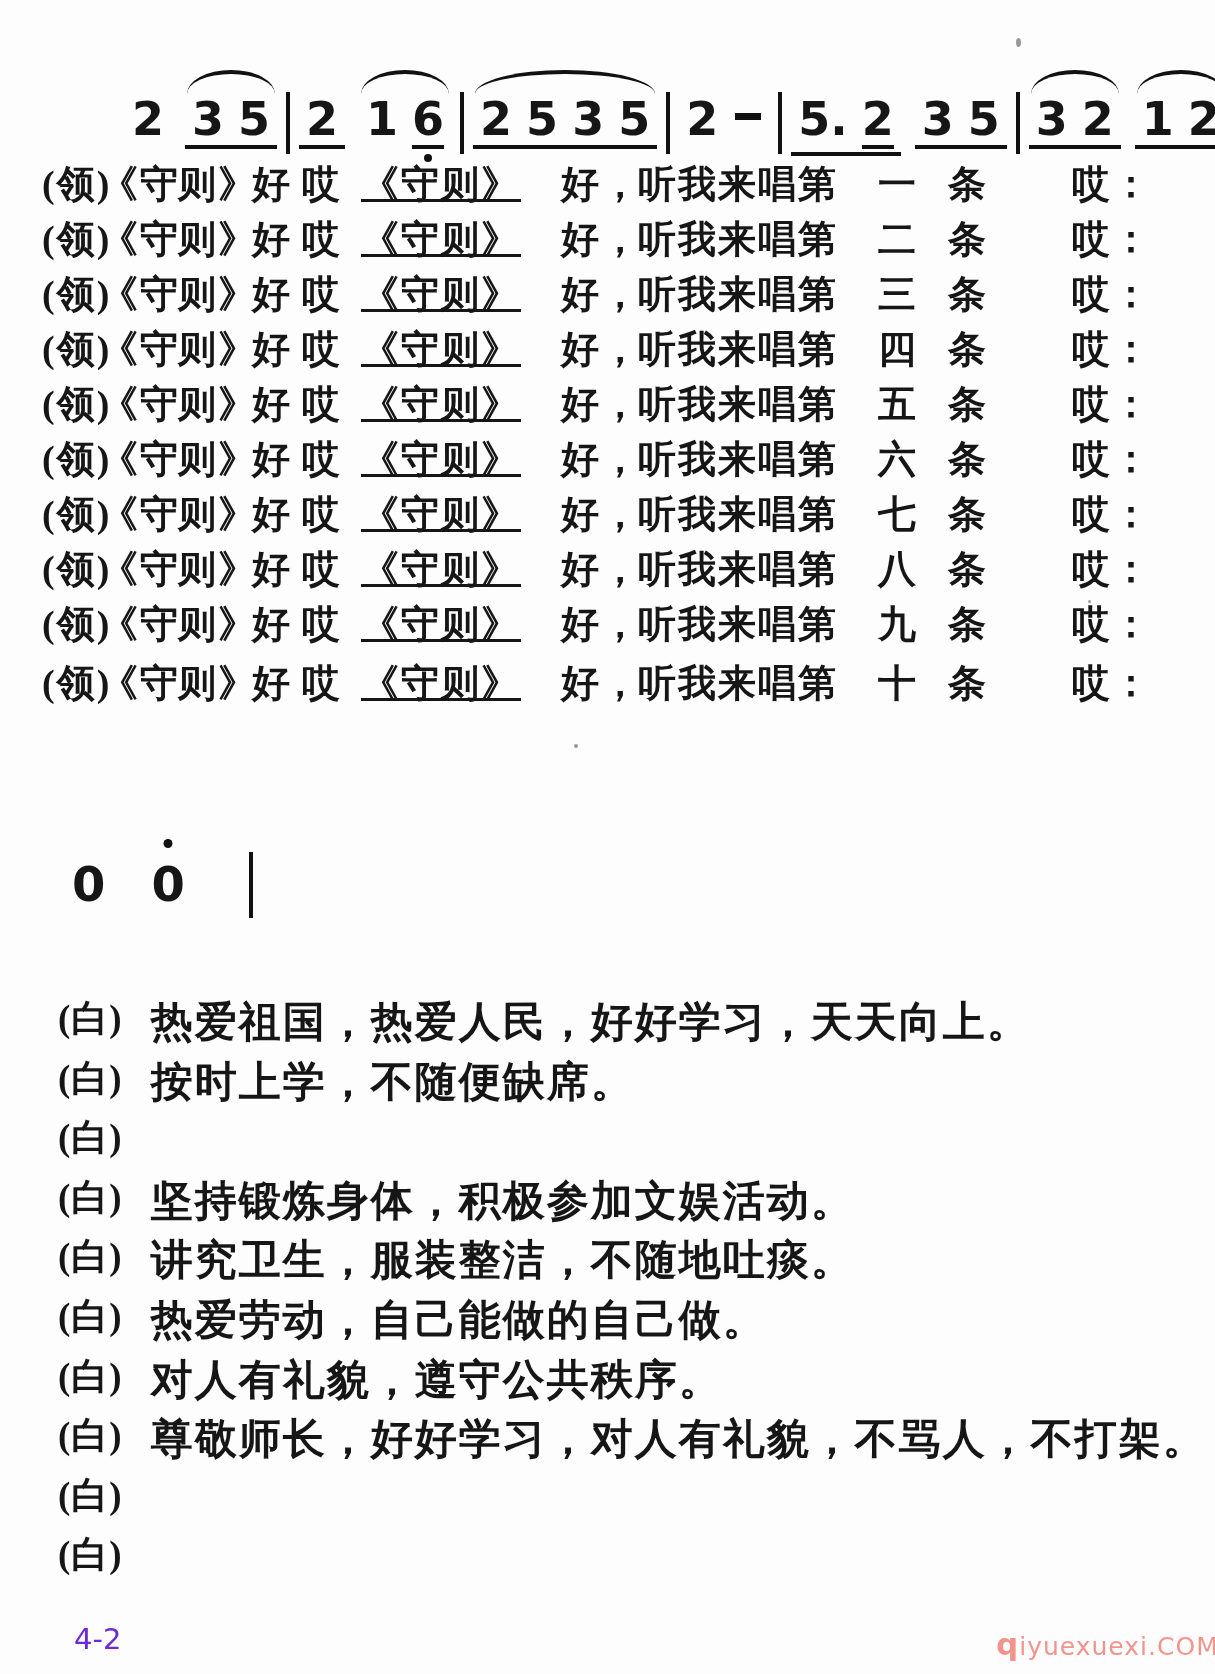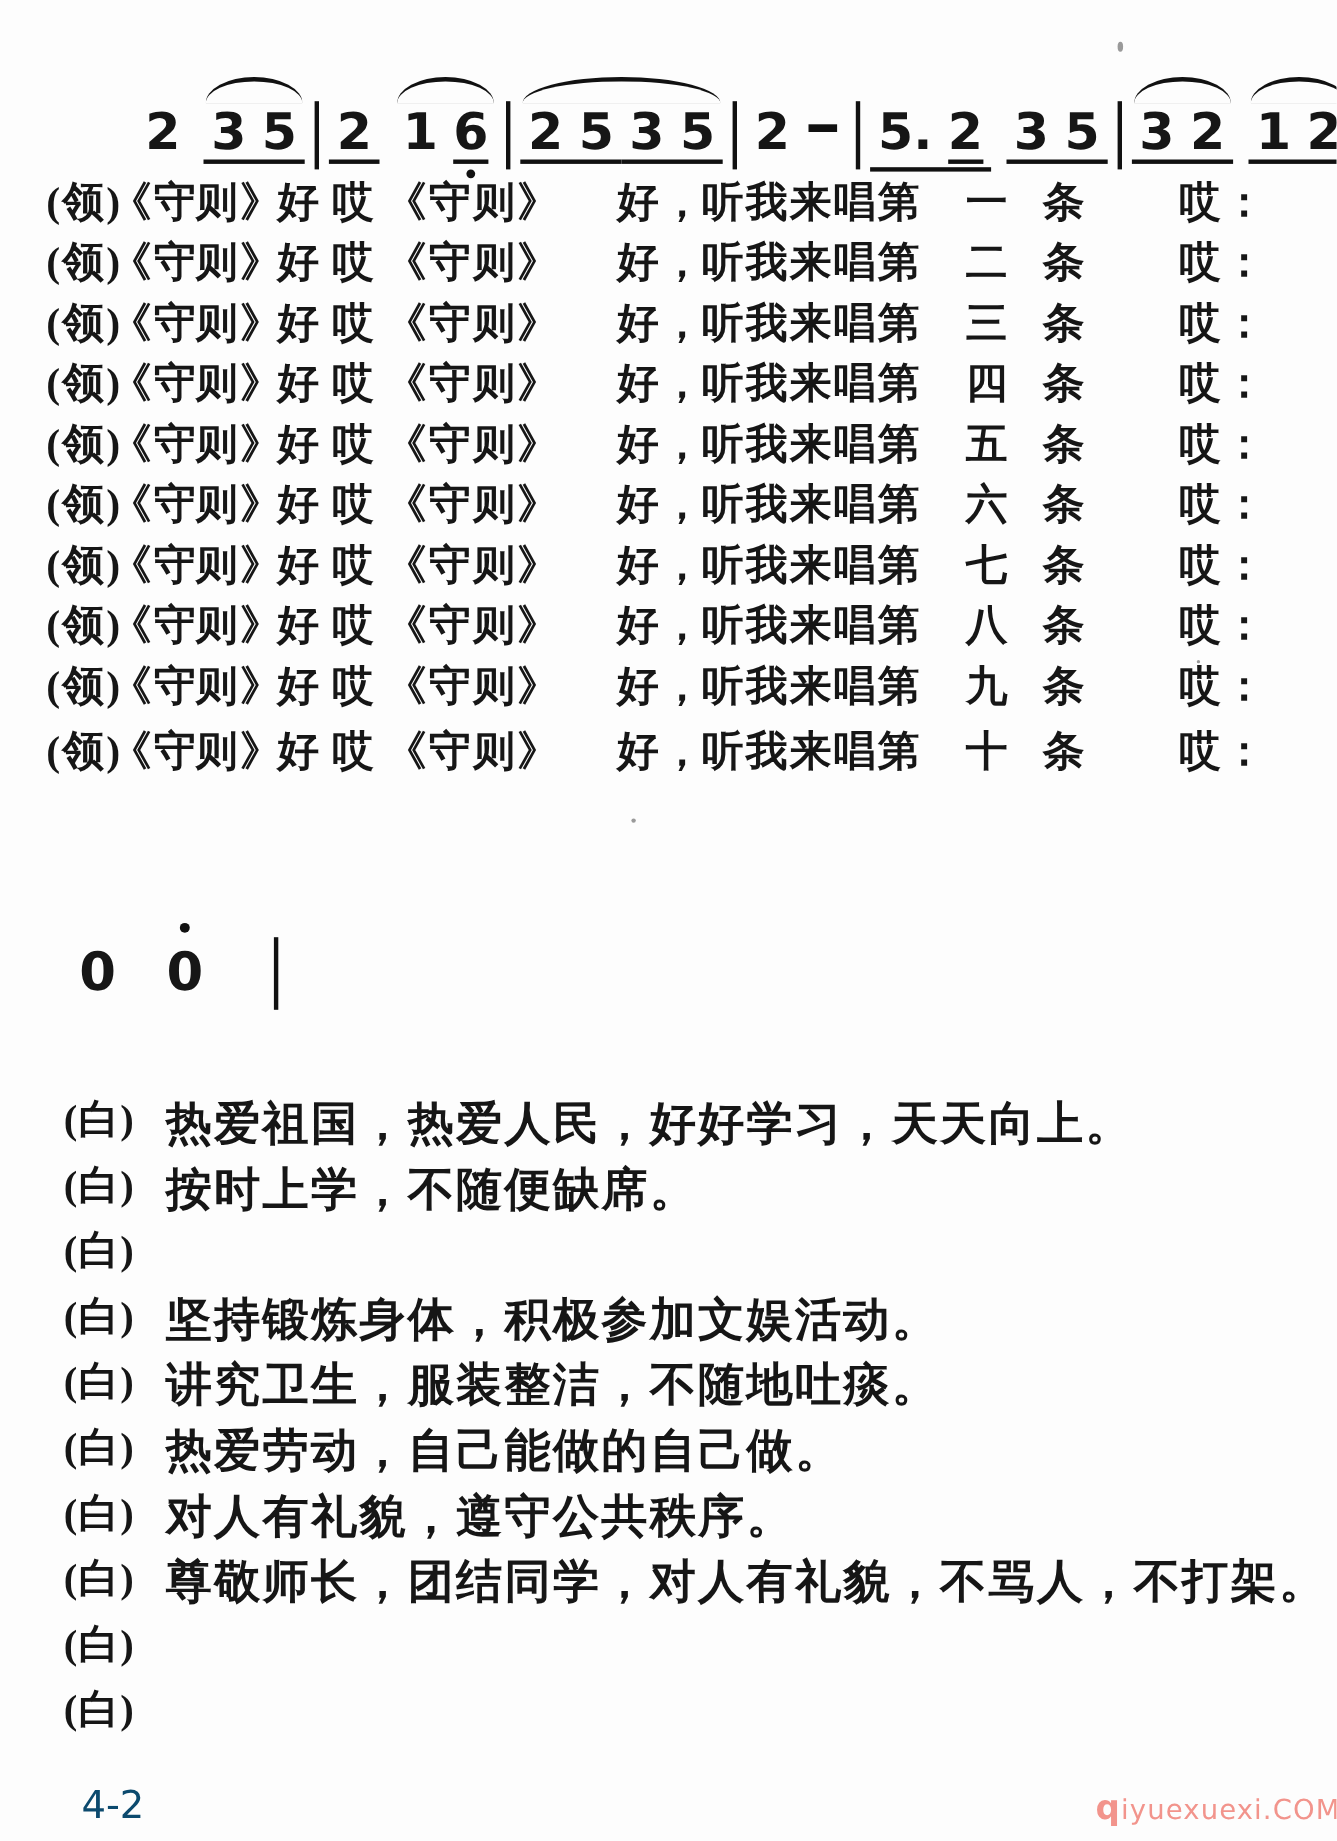--- a/index.html
+++ b/index.html
@@ -32,30 +32,30 @@
   .fermata .arc{width:42px;height:22px;border-top:5px solid #111;
                 border-radius:50% 50% 0 0 / 100% 100% 0 0;}
   .fermata .fdot{position:absolute;left:50%;top:11px;transform:translateX(-50%);
                  width:9px;height:9px;border-radius:50%;background:#111;}
   #rest-line .bar{margin-top:26px;margin-left:18px;height:66px;}
   
   #refrain{position:absolute;left:0;top:0;width:1215px;}
   .rrow{position:absolute;left:0;height:48px;width:1215px;}
   .rc{position:absolute;font-size:38px;font-weight:bold;letter-spacing:2px;white-space:nowrap;line-height:1.15;}
   .rc0{left:42px;}  .rc1{left:100px;} .rc2{left:178px;} .rc3{left:252px;}
-  .rc4{left:302px;} .rc5{left:350px;} .rc6{left:561px;} .rc7{left:638px;}
+  .rc4{left:302px;} .rc5{left:361px;text-decoration:underline;} .rc6{left:561px;} .rc7{left:638px;}
   .rc8{left:878px;} .rc9{left:948px;} .rc10{left:1072px;}
   
   #spoken{position:absolute;left:0;top:0;width:1215px;}
   .srow{position:absolute;left:58px;display:flex;align-items:flex-start;}
   .slabel{font-size:37px;font-weight:bold;letter-spacing:1px;margin-right:28px;line-height:1.15;}
   .stext{font-size:42px;font-weight:bold;letter-spacing:2px;white-space:nowrap;line-height:1.15;}
   
   #page-num{position:absolute;left:74px;top:1622px;font-family:"DejaVu Sans", sans-serif;
-            font-size:35px;color:#0c4a6e;}
+            font-size:29px;color:#6d28d9;}
   #watermark{position:absolute;left:996px;top:1626px;font-family:"DejaVu Sans", sans-serif;
              font-size:25px;letter-spacing:1px;color:#f2948c;}
   #watermark::first-letter{font-weight:bold;font-size:31px;}
   
   .speck{position:absolute;background:#9a9a9a;border-radius:50%;}
 </style>
 </head>
 <body>
 
 <div id="score">
@@ -307,21 +307,21 @@
     <div class="srow" style="top: 1296px;">
       <span class="slabel">(白)</span>
       <span class="stext">热爱劳动，自己能做的自己做。</span>
     </div>
     <div class="srow" style="top: 1356px;">
       <span class="slabel">(白)</span>
       <span class="stext">对人有礼貌，遵守公共秩序。</span>
     </div>
     <div class="srow" style="top: 1415px;">
       <span class="slabel">(白)</span>
-      <span class="stext">尊敬师长，团结同学，对人有礼貌，不骂人，不打架。</span>
+      <span class="stext">尊敬师长，好好学习，对人有礼貌，不骂人，不打架。</span>
     </div>
     <div class="srow" style="top: 1475px;">
       <span class="slabel">(白)</span>
     </div>
     <div class="srow" style="top: 1534px;">
       <span class="slabel">(白)</span>
     </div>
   </div>
 
 <div id="page-num">4-2</div>

